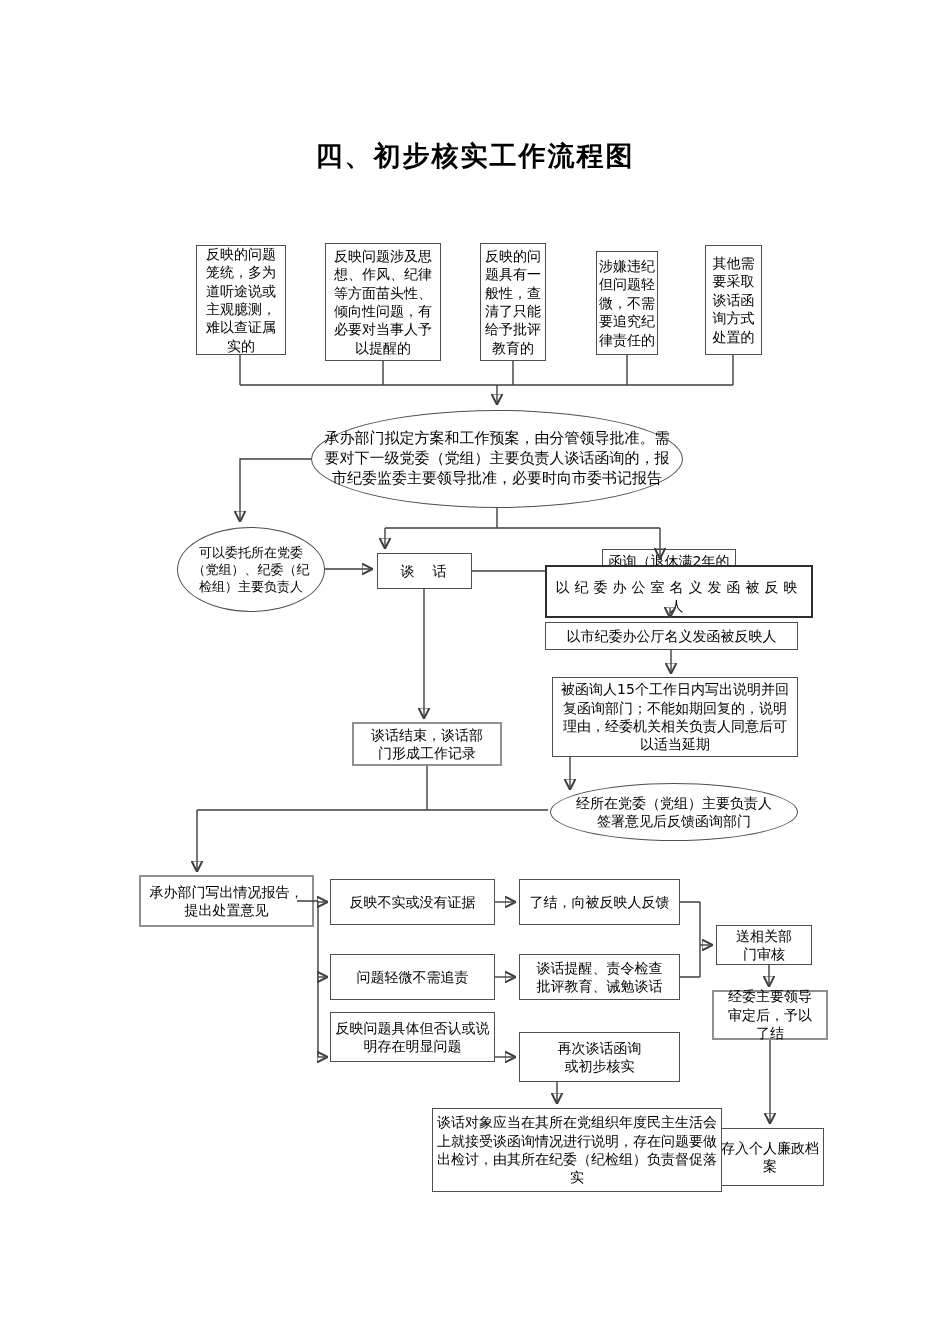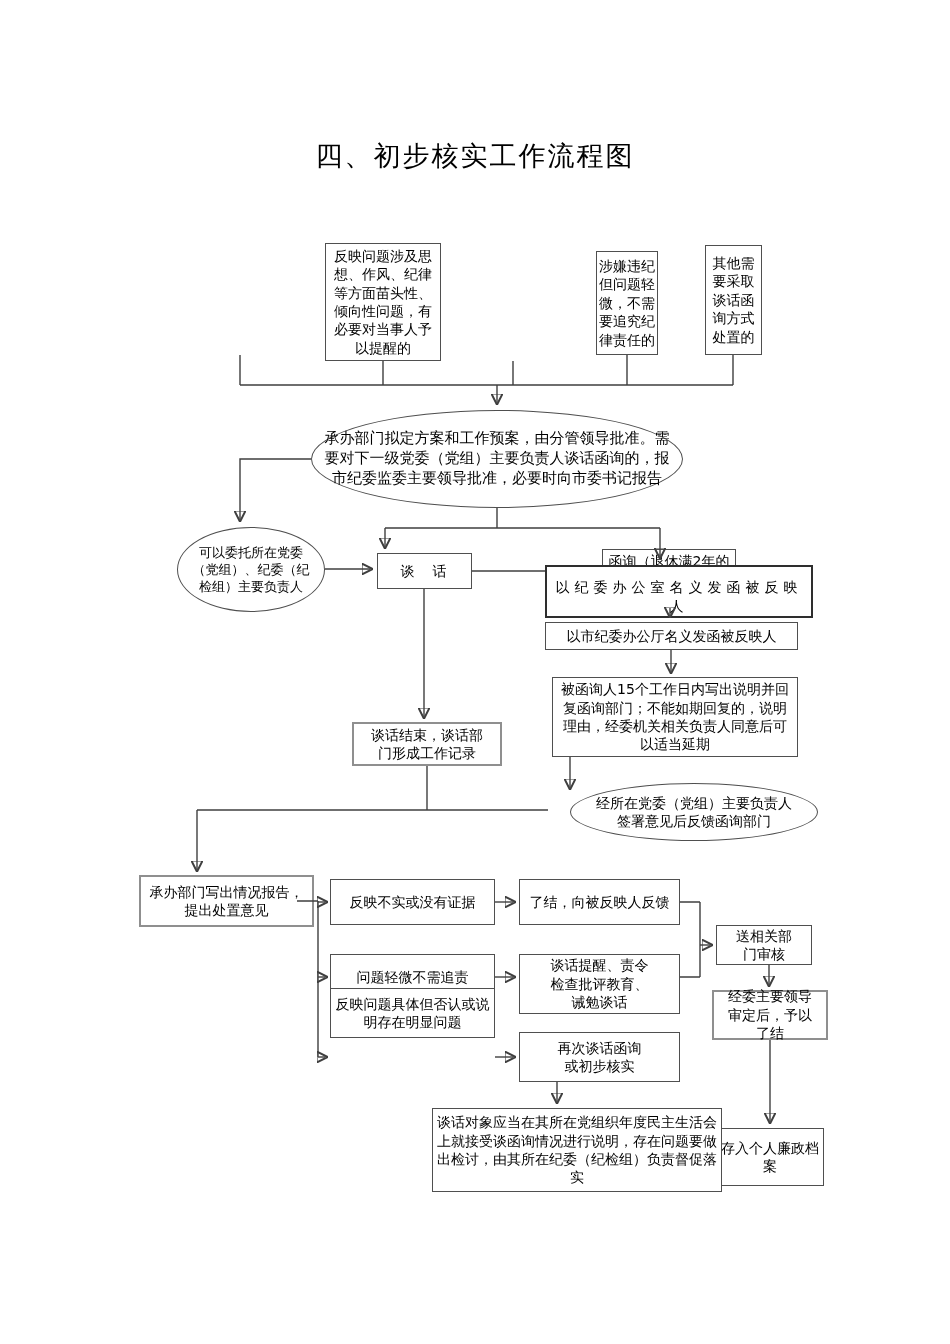--- a/index.html
+++ b/index.html
@@ -4,21 +4,21 @@
 <style>
   html,body { margin:0; padding:0; background:#ffffff; }
   #canvas {
     position:relative; width:950px; height:1344px; margin:0 auto;
     background:#ffffff; overflow:hidden;
     font-family:"DejaVu Sans","Liberation Sans",sans-serif;
     color:#000;
   }
   #title {
     position:absolute; left:0; right:0; top:138px;
-    text-align:center; font-size:27px; font-weight:normal; letter-spacing:2px;
+    text-align:center; font-size:27px; font-weight:bold; letter-spacing:2px;
   }
   .nd {
     position:absolute; box-sizing:border-box; background:#fff;
     border:1.5px solid #4f4f4f; z-index:2;
     display:flex; align-items:center; justify-content:center;
     text-align:center; font-size:14px; line-height:1.32;
   }
   .ellipse { border-radius:50%; }
   .grey { border:2px solid #8f8f8f; }
   .etext { display:block; }
@@ -28,40 +28,40 @@
   #n-top2 { left:325px; top:243px; width:116px; height:118px; padding:0 7px; }
   #n-top3 { left:480px; top:243px; width:66px;  height:118px; padding:0 3px; }
   #n-top4 { left:596px; top:251px; width:62px;  height:104px; padding:0 2px; }
   #n-top5 { left:705px; top:245px; width:57px;  height:110px; padding:0 6px; }
 
   
   #n-plan     { left:311px; top:410px; width:372px; height:98px; font-size:15px; }
   #n-plan .etext { width:352px; }
   #n-delegate { left:177px; top:527px; width:148px; height:85px; font-size:13px; }
   #n-delegate .etext { width:120px; }
-  #n-sign     { left:570px; top:783px; width:248px; height:58px; }
+  #n-sign     { left:550px; top:783px; width:248px; height:58px; }
   #n-sign .etext { width:208px; }
 
   
   #n-talk    { left:377px; top:553px; width:95px; height:36px; letter-spacing:2px; }
   #n-inquiry { left:602px; top:549px; width:134px; height:40px; z-index:1;
                align-items:flex-start; padding-top:2px; }
   #n-letter-office { left:545px; top:565px; width:268px; height:53px; z-index:3;
                      border:2px solid #2e2e2e; letter-spacing:5px; padding-top:10px; }
   #n-letter-city { left:545px; top:622px; width:253px; height:28px; }
   #n-reply   { left:552px; top:677px; width:246px; height:80px; padding:0 5px;justify-content:flex-end; }
   #n-record  { left:352px; top:722px; width:150px; height:44px; padding:0 12px; }
   #n-report  { left:139px; top:875px; width:175px; height:52px; padding:0 8px; }
 
   
   #n-cond1 { left:330px; top:879px;  width:165px; height:46px; }
   #n-cond2 { left:330px; top:954px;  width:165px; height:46px; }
-  #n-cond3 { left:330px; top:988px; width:165px; height:50px; padding:0 4px; }
+  #n-cond3 { left:330px; top:1012px; width:165px; height:50px; padding:0 4px; }
   #n-res1  { left:519px; top:879px;  width:161px; height:46px; }
-  #n-res2  { left:519px; top:954px;  width:161px; height:60px; padding:0 28px; }
+  #n-res2  { left:519px; top:954px;  width:161px; height:46px; padding:0 14px; }
   #n-res3  { left:519px; top:1032px; width:161px; height:50px; padding:0 36px; }
 
   
   #n-review  { left:716px; top:925px;  width:96px; height:40px; padding:0 14px; }
   #n-approve { left:712px; top:990px;  width:116px; height:50px; padding:0 8px; }
   #n-archive { left:716px; top:1128px; width:108px; height:58px; padding:0 2px; }
 
   
   #n-meeting { left:432px; top:1108px; width:290px; height:84px; padding:0 3px; }
 
@@ -71,22 +71,28 @@
   }
   #connector-layer path { stroke:#3f3f3f; stroke-width:1.4; fill:none; }
 </style>
 </head>
 <body>
 
 <div id="canvas">
 
   <div id="title">四、初步核实工作流程图</div>
 
+  <div class="nd" id="n-top1">
+      <span class="etext">反映的问题笼统，多为道听途说或主观臆测，难以查证属实的</span>
+    </div>
   <div class="nd" id="n-top2">
       <span class="etext">反映问题涉及思想、作风、纪律等方面苗头性、倾向性问题，有必要对当事人予以提醒的</span>
+    </div>
+  <div class="nd" id="n-top3">
+      <span class="etext">反映的问题具有一般性，查清了只能给予批评教育的</span>
     </div>
   <div class="nd" id="n-top4">
       <span class="etext">涉嫌违纪但问题轻微，不需要追究纪律责任的</span>
     </div>
   <div class="nd" id="n-top5">
       <span class="etext">其他需要采取谈话函询方式处置的</span>
     </div>
 
   <div class="nd ellipse" id="n-plan">
       <span class="etext">承办部门拟定方案和工作预案，由分管领导批准。需要对下一级党委（党组）主要负责人谈话函询的，报市纪委监委主要领导批准，必要时向市委书记报告</span>

